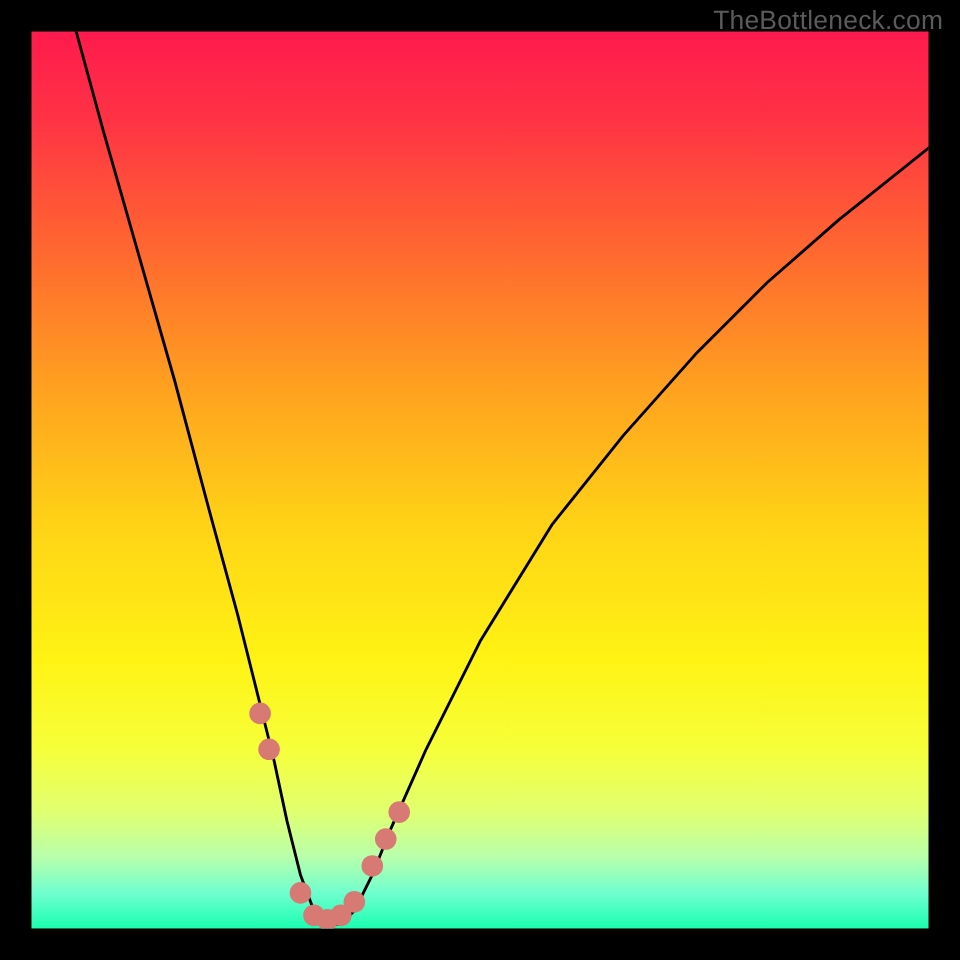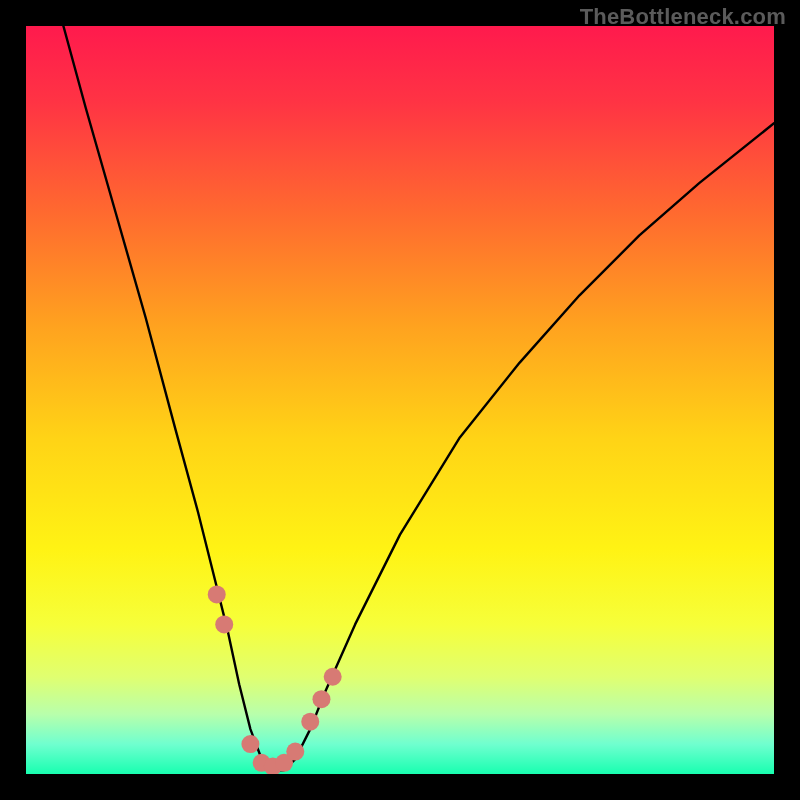--- a/index.html
+++ b/index.html
@@ -27,21 +27,21 @@
     inset: 0;
     width: 100%;
     height: 100%;
   }
   .watermark {
     position: absolute;
     top: 4px;
     right: 14px;
     font-family: Arial, Helvetica, sans-serif;
     font-size: 22px;
-    font-weight: 700;
+    font-weight: 400;
     color: #5b5b5b;
     letter-spacing: 0.2px;
     margin-left: 12px;
   }
 </style>
 </head>
 <body>
 
 <div class="frame">
   <div class="plot-area">

